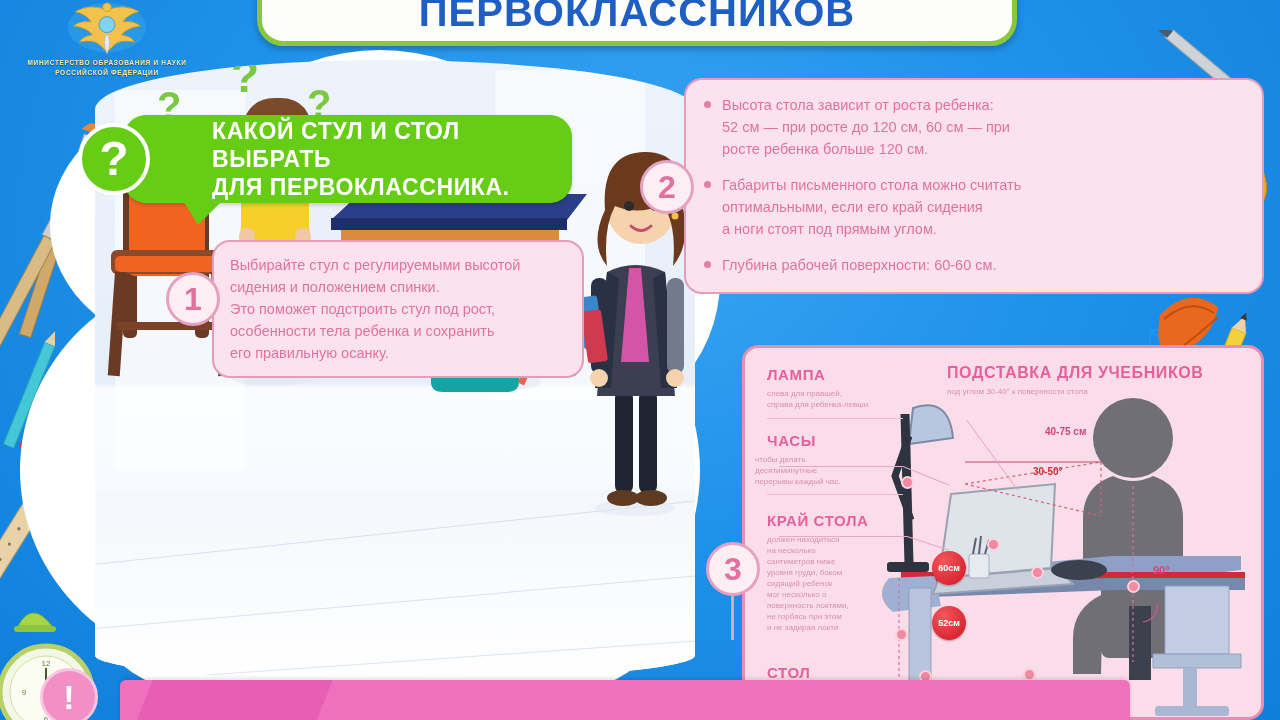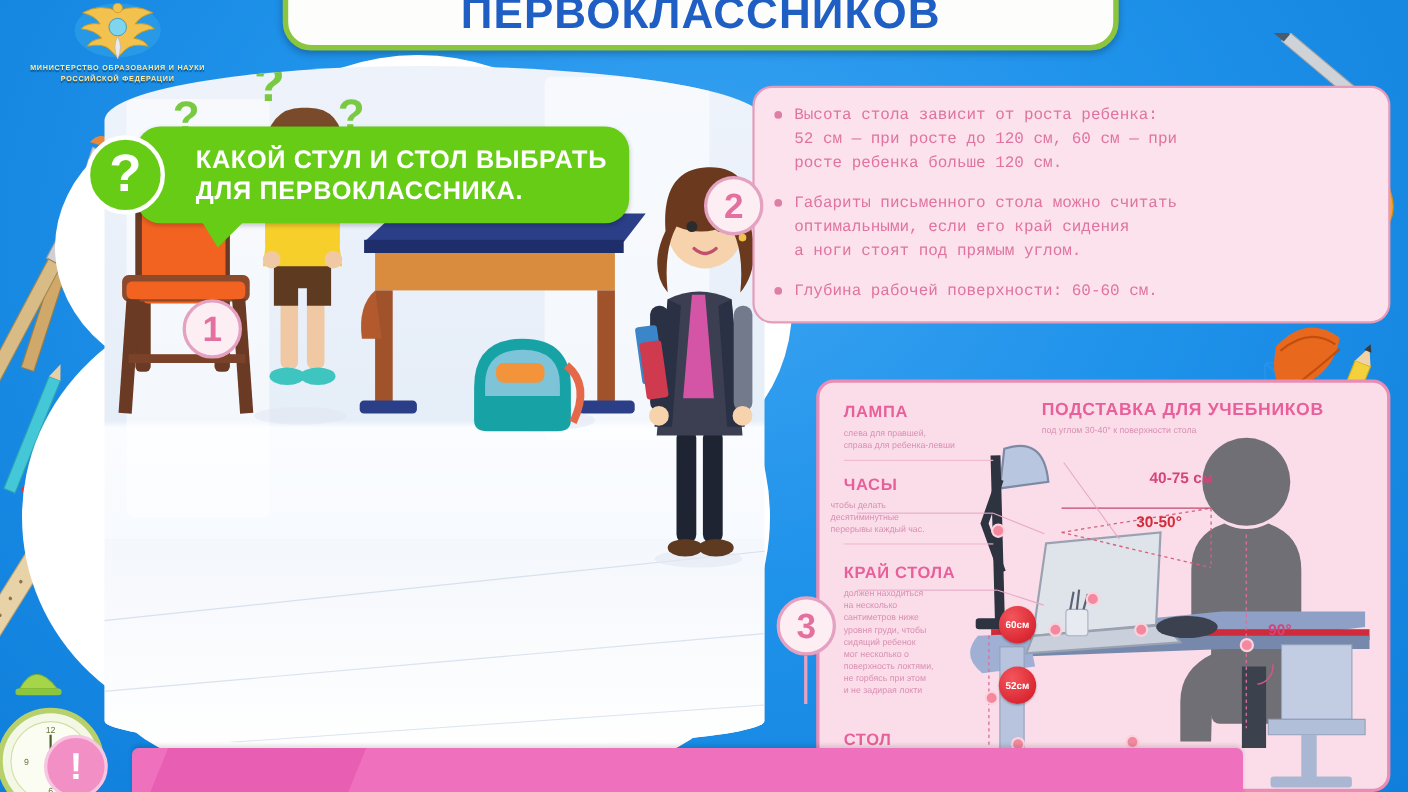--- a/index.html
+++ b/index.html
@@ -80,21 +80,21 @@
     border-left: 16px solid transparent; border-right: 26px solid transparent;
     border-top: 26px solid #66cc15;
   }
   #q-badge {
     position: absolute; left: -46px; top: 8px; width: 72px; height: 72px;
     border-radius: 50%; background: #66cc15; border: 4px solid #ffffff;
     display: flex; align-items: center; justify-content: center;
     color: #fff; font-size: 48px; font-weight: bold; line-height: 1;
   }
   #green-bubble .gb-text {
-    margin-left: 54px; color: #ffffff; font-weight: bold;
+    margin-left: 88px; color: #ffffff; font-weight: bold;
     font-size: 23px; line-height: 28px; letter-spacing: .6px;
   }
   
   .pink-card {
     position: absolute; background: #fbe2ec;
     border: 2px solid #e49cbb; border-radius: 18px;
     color: #e0739f; padding: 12px 16px;
   }
   .num-badge {
     position: absolute; width: 54px; height: 54px; border-radius: 50%;
@@ -102,21 +102,21 @@
     display: flex; align-items: center; justify-content: center;
     color: #e3709e; font-size: 32px; font-weight: bold; line-height: 1;
     z-index: 6;
   }
   #card1 { left: 212px; top: 240px; width: 372px; }
   #card1 .ln { font-size: 14.5px; line-height: 22px; white-space: nowrap; }
   #badge1 { left: 166px; top: 272px; }
 
   #card2 { left: 684px; top: 78px; width: 580px; padding: 14px 18px 16px 18px; }
   #card2 ul { list-style: none; }
-  #card2 li { position: relative; padding-left: 18px; margin-bottom: 14px; font-family: Liberation Mono, monospace; }
+  #card2 li { position: relative; padding-left: 18px; margin-bottom: 14px; }
   #card2 li:last-child { margin-bottom: 0; }
   #card2 li .dot {
     position: absolute; left: 0; top: 7px; width: 7px; height: 7px;
     border-radius: 50%; background: #e07fa6;
   }
   #card2 .ln { font-size: 14.5px; line-height: 22px; white-space: nowrap; }
   #badge2 { left: 640px; top: 160px; }
 
   
   #diagram-panel {
@@ -140,24 +140,24 @@
   .callout-line { position: absolute; background: #e7aac6; height: 1px; transform-origin: left center; }
   .dot-pin {
     position: absolute; width: 13px; height: 13px; border-radius: 50%;
     background: #f2899f; border: 2px solid #fbd2dd;
   }
   .meas-badge {
     position: absolute; width: 34px; height: 34px; border-radius: 50%;
     background: radial-gradient(circle at 35% 30%, #f4555c, #cf1622);
     color: #fff; font-size: 9px; font-weight: bold;
     display: flex; align-items: center; justify-content: center;
-    box-shadow: 0 1px 2px rgba(0,0,0,.3); z-index: 7;
+    box-shadow: 0 1px 2px rgba(0,0,0,.3); z-index: 7; margin-left: 24px;
   }
   .meas-txt {
-    position: absolute; color: #d4447a; font-size: 14px; font-weight: bold;
+    position: absolute; color: #d4447a; font-size: 10px; font-weight: bold;
     white-space: nowrap;
   }
   .meas-txt.red { color: #d42b3a; }
   
   #ribbon {
     position: absolute; left: 120px; bottom: -16px; width: 1010px; height: 56px;
     background: #ef71bd; border-radius: 6px;
     box-shadow: 0 -2px 4px rgba(0,0,0,.12);
   }
   #ribbon-left {
@@ -422,20 +422,27 @@
   <div id="green-bubble">
     <div class="tail"></div>
     <div id="q-badge">?</div>
     <div class="gb-text">
       <div>КАКОЙ СТУЛ И СТОЛ ВЫБРАТЬ</div>
       <div>ДЛЯ ПЕРВОКЛАССНИКА.</div>
     </div>
   </div>
 
   <div id="badge1" class="num-badge">1</div>
+  <div id="card1" class="pink-card">
+    <div class="ln">Выбирайте стул с регулируемыми высотой</div>
+    <div class="ln">сидения и положением спинки.</div>
+    <div class="ln">Это поможет подстроить стул под рост,</div>
+    <div class="ln">особенности тела ребенка и сохранить</div>
+    <div class="ln">его правильную осанку.</div>
+  </div>
 
   <div id="badge2" class="num-badge">2</div>
   <div id="card2" class="pink-card">
     <ul>
       <li>
         <span class="dot"></span>
         <div class="ln">Высота стола зависит от роста ребенка:</div>
         <div class="ln">52 см — при росте до 120 см, 60 см — при</div>
         <div class="ln">росте ребенка больше 120 см.</div>
       </li>
@@ -545,21 +552,21 @@
       <div>десятиминутные</div>
       <div>перерывы каждый час.</div>
     </div>
     <div class="d-rule" style="left:22px;top:146px;width:136px"></div>
 
     <div class="d-head" style="left:22px;top:164px">КРАЙ СТОЛА</div>
     <div class="d-sub" style="left:22px;top:186px">
       <div>должен находиться</div>
       <div>на несколько</div>
       <div>сантиметров ниже</div>
-      <div>уровня груди, чтобы</div>
+      <div>уровня груди, боком</div>
       <div>сидящий ребенок</div>
       <div>мог несколько о</div>
       <div>поверхность локтями,</div>
       <div>не горбясь при этом</div>
       <div>и не задирая локти</div>
     </div>
 
     <div class="d-head" style="left:22px;top:316px">СТОЛ</div>
     <div class="d-sub" style="left:22px;top:340px">
       <div>должен стоять</div>
@@ -570,21 +577,21 @@
     <div class="d-sub" style="left:202px;top:38px">
       <div>под углом 30-40° к поверхности стола</div>
     </div>
 
     <div class="d-head" style="left:240px;top:356px">СТОПЫ</div>
 
     <div class="meas-badge" style="left:163px;top:203px">60см</div>
     <div class="meas-badge" style="left:163px;top:258px">52см</div>
     <div class="meas-txt" style="left:300px;top:78px">40-75 см</div>
     <div class="meas-txt red" style="left:288px;top:118px">30-50°</div>
-    <div class="meas-txt" style="left:408px;top:216px;font-size:14px">90°</div>
+    <div class="meas-txt" style="left:408px;top:216px;font-size:11px">90°</div>
     <div class="meas-txt" style="left:96px;top:356px;font-size:13px">8-10 см</div>
   </div>
 
   <div id="ribbon">
     <div id="ribbon-left"></div>
   </div>
   <div id="excl-badge">!</div>
 
 </div>
 

